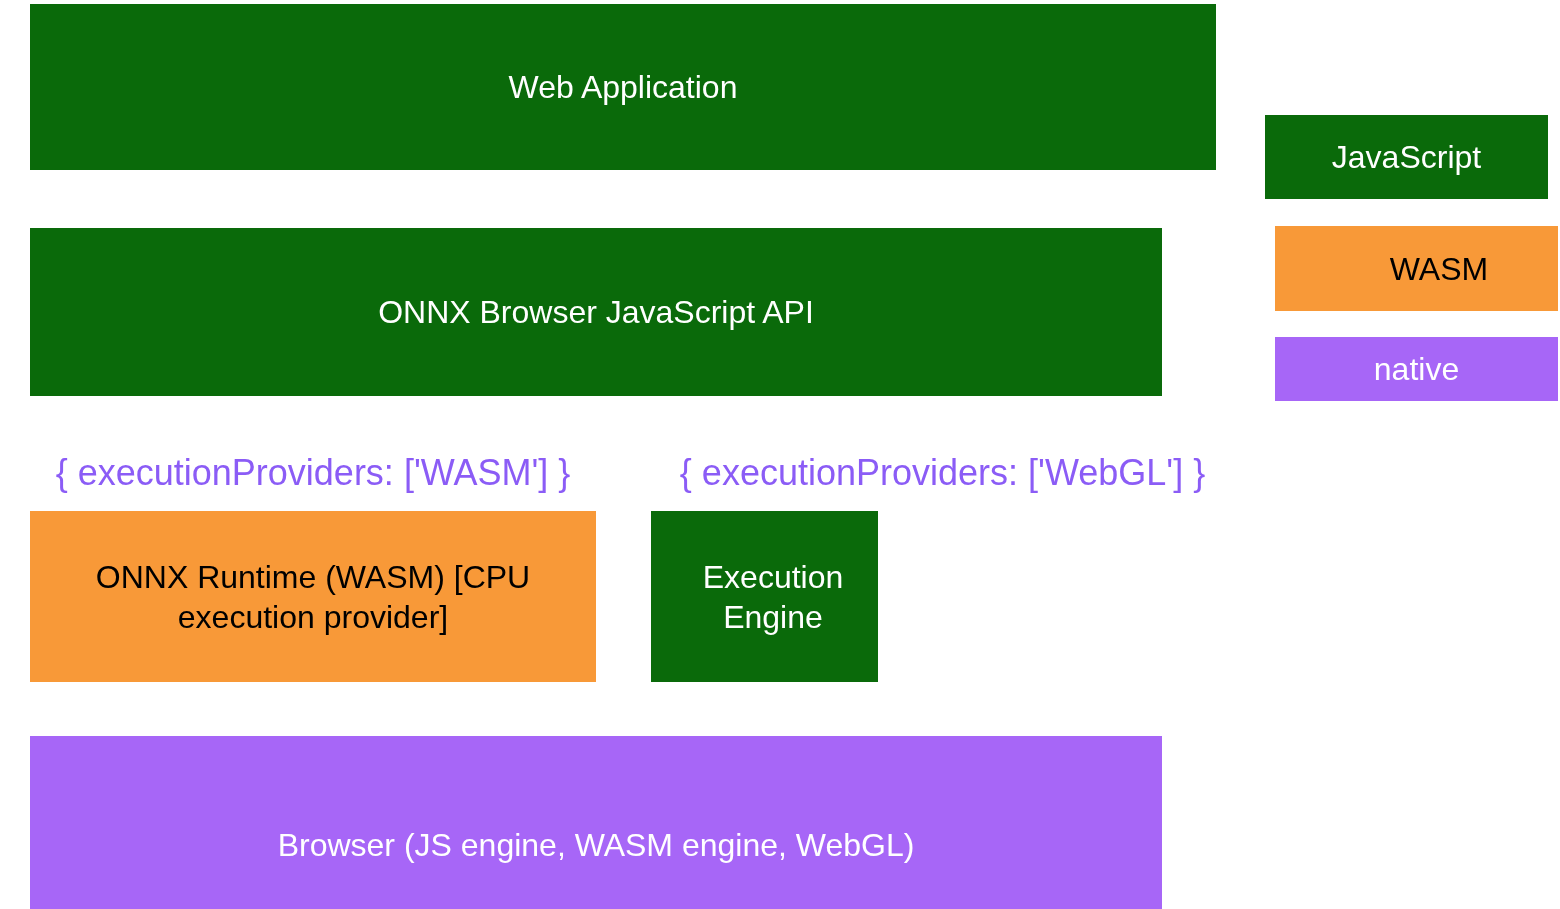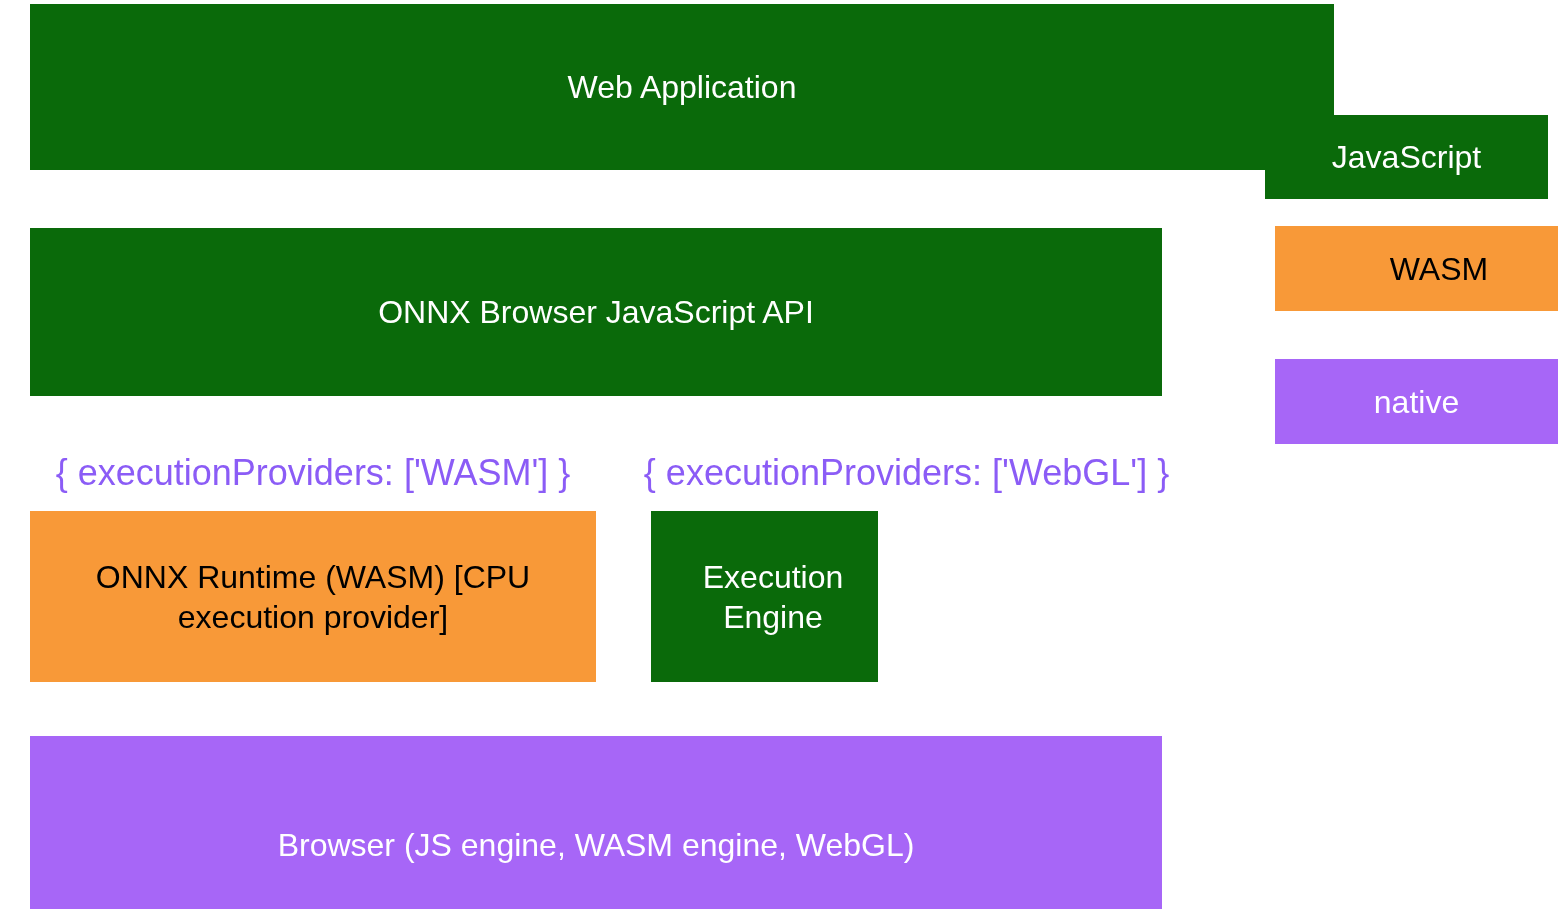--- a/index.html
+++ b/index.html
@@ -35,33 +35,33 @@
     height: 55px;
     display: flex;
     align-items: center;
     justify-content: center;
     font-size: 36px;
     color: #8b5cf6;
     white-space: nowrap;
   }
 
   
-  #web-application        { left: 30px;   top: 4px;   width: 1304px; height: 166px; }
+  #web-application        { left: 30px;   top: 4px;   width: 1186px; height: 166px; }
   #onnx-runtime-js-api    { left: 30px;   top: 228px; width: 1132px; height: 168px; }
   #annotation-wasm        { left: 30px;   width: 566px; }
-  #annotation-webgl       { left: 651px;  width: 511px; }
+  #annotation-webgl       { left: 687px;  width: 511px; }
   #onnx-runtime-wasm      { left: 30px;   top: 511px; width: 566px;  height: 171px; padding: 0 47px; }
   #execution-engine       { left: 651px;  top: 511px; width: 227px;  height: 171px; padding-left: 17px; }
   #webgl-kernels          { left: 906px;  top: 511px; width: 256px;  height: 171px; }
   #browser                { left: 30px;   top: 736px; width: 1132px; height: 217px; }
 
   
   #legend-javascript { left: 1265px; top: 115px; width: 283px; height: 84px; }
   #legend-wasm       { left: 1275px; top: 226px; width: 283px; height: 85px; }
-  #legend-native     { left: 1275px; top: 359px; width: 283px; height: 85px; }
+  #legend-native     { left: 1275px; top: 337px; width: 283px; height: 64px; }
 </style>
 </head>
 <body>
 
 <div class="canvas">
 
   <div class="box green" id="web-application">
     <span>Web Application</span>
   </div>
 

